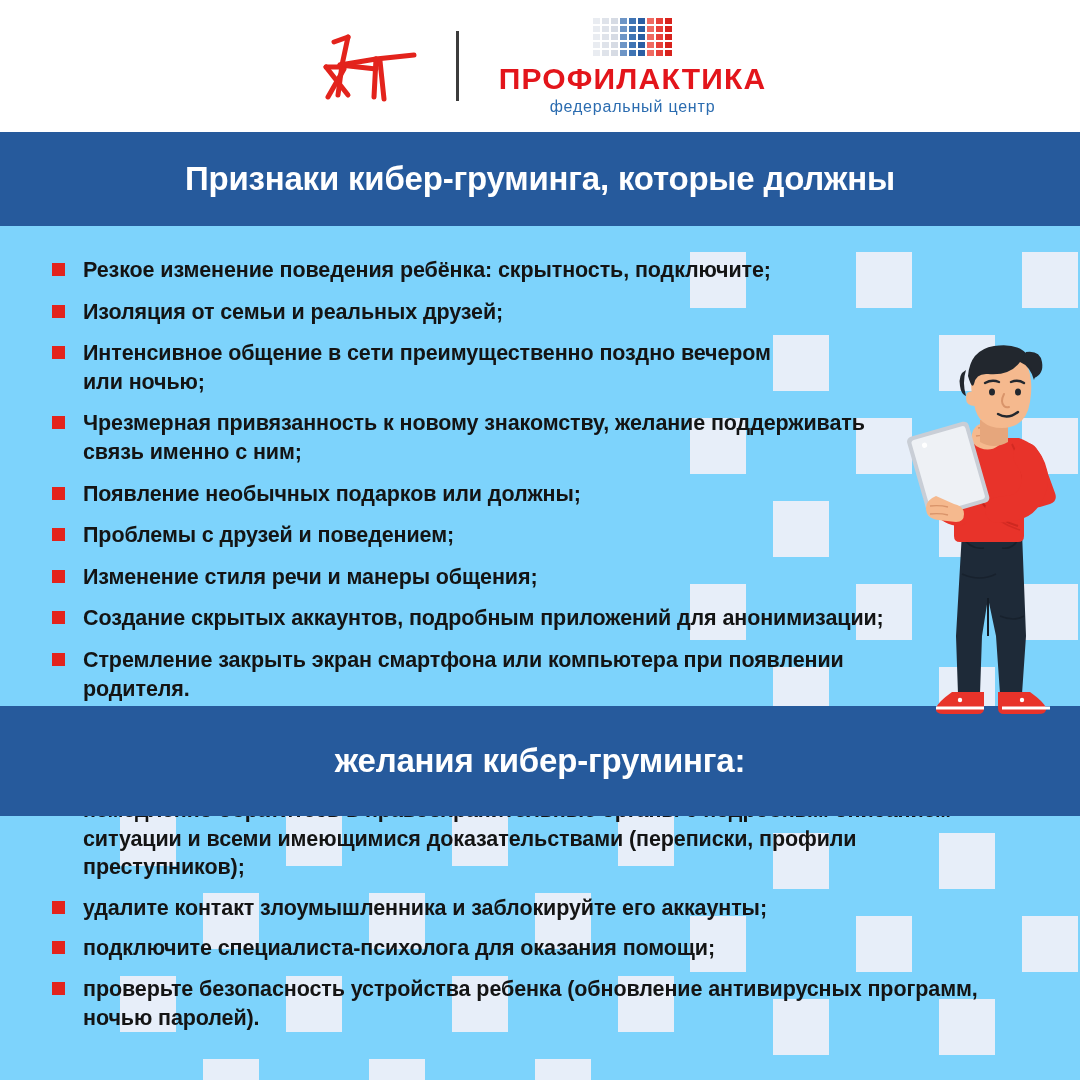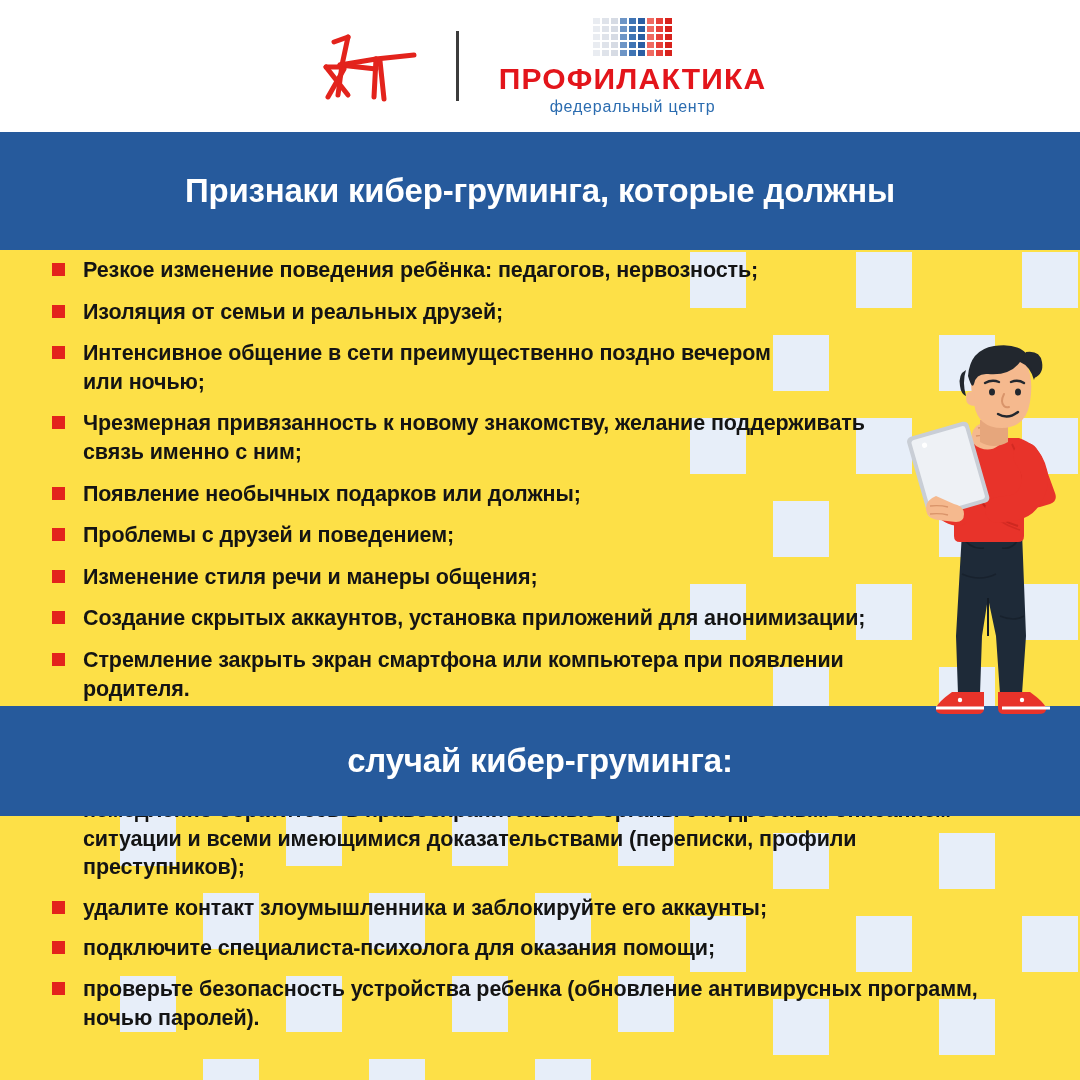--- a/index.html
+++ b/index.html
@@ -10,21 +10,21 @@
     height: 1080px;
     background: #ffffff;
     font-family: "Liberation Sans", "DejaVu Sans", sans-serif;
   }
 
   #poster {
     position: relative;
     width: 1080px;
     height: 1080px;
     overflow: hidden;
-    background: #fde047;
+    background: #7dd3fc;
   }
 
   
   #bg-grid {
     position: absolute;
     left: 0; top: 0;
     width: 1080px; height: 1080px;
     z-index: 0;
     pointer-events: none;
   }
@@ -102,21 +102,21 @@
     z-index: 6;
     text-align: center;
   }
   .banner .line {
     font-size: 33px;
     font-weight: bold;
     line-height: 1.28;
     letter-spacing: -0.2px;
     white-space: nowrap;
   }
-  #banner-1 { top: 132px; height: 118px; }
+  #banner-1 { top: 132px; height: 94px; }
   #banner-2 { top: 706px; height: 110px; }
 
   
   .list-block {
     position: absolute;
     left: 52px;
     z-index: 4;
   }
   #list-1 { top: 256px; width: 950px; }
   #list-2 { top: 796px; width: 950px; }
@@ -279,21 +279,21 @@
     </div>
   </div>
 
   <div class="banner" id="banner-1">
     <div class="line">Признаки кибер-груминга, которые должны</div>
   </div>
 
   <div class="list-block" id="list-1">
       <div class="list-item">
         <span class="bullet" style="background: rgb(227, 35, 28);"></span>
-        <span class="item-text">Резкое изменение поведения ребёнка: педагогов, нервозность;</span>
+        <span class="item-text">Резкое изменение поведения ребёнка: скрытность, подключите;</span>
       </div>
       <div class="list-item">
         <span class="bullet" style="background: rgb(227, 35, 28);"></span>
         <span class="item-text">Изоляция от семьи и реальных друзей;</span>
       </div>
       <div class="list-item">
         <span class="bullet" style="background: rgb(227, 35, 28);"></span>
         <span class="item-text">Интенсивное общение в сети преимущественно поздно вечером<br>или ночью;</span>
       </div>
       <div class="list-item">
@@ -307,30 +307,30 @@
       <div class="list-item">
         <span class="bullet" style="background: rgb(227, 35, 28);"></span>
         <span class="item-text">Проблемы с друзей и поведением;</span>
       </div>
       <div class="list-item">
         <span class="bullet" style="background: rgb(227, 35, 28);"></span>
         <span class="item-text">Изменение стиля речи и манеры общения;</span>
       </div>
       <div class="list-item">
         <span class="bullet" style="background: rgb(227, 35, 28);"></span>
-        <span class="item-text">Создание скрытых аккаунтов, установка приложений для анонимизации;</span>
+        <span class="item-text">Создание скрытых аккаунтов, подробным приложений для анонимизации;</span>
       </div>
       <div class="list-item">
         <span class="bullet" style="background: rgb(227, 35, 28);"></span>
         <span class="item-text">Стремление закрыть экран смартфона или компьютера при появлении<br>родителя.</span>
       </div>
     </div>
 
   <div class="banner" id="banner-2">
-    <div class="line">случай кибер-груминга:</div>
+    <div class="line">желания кибер-груминга:</div>
   </div>
 
   <div class="list-block" id="list-2">
       <div class="list-item">
         <span class="bullet" style="background: rgb(227, 35, 28);"></span>
         <span class="item-text">немедленно обратитесь в правоохранительные органы с подробным описанием ситуации и всеми имеющимися доказательствами (переписки, профили преступников);</span>
       </div>
       <div class="list-item">
         <span class="bullet" style="background: rgb(227, 35, 28);"></span>
         <span class="item-text">удалите контакт злоумышленника и заблокируйте его аккаунты;</span>

